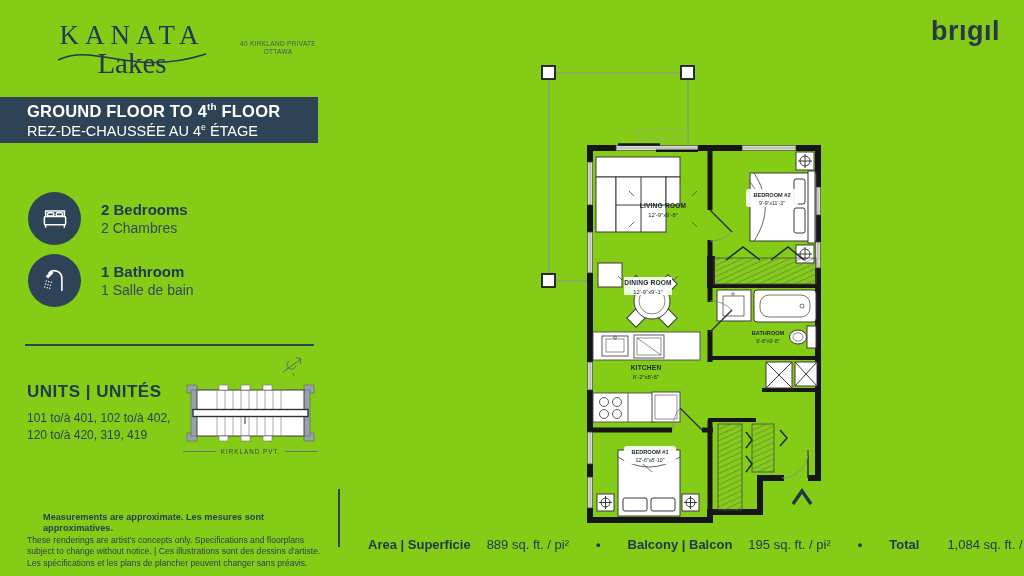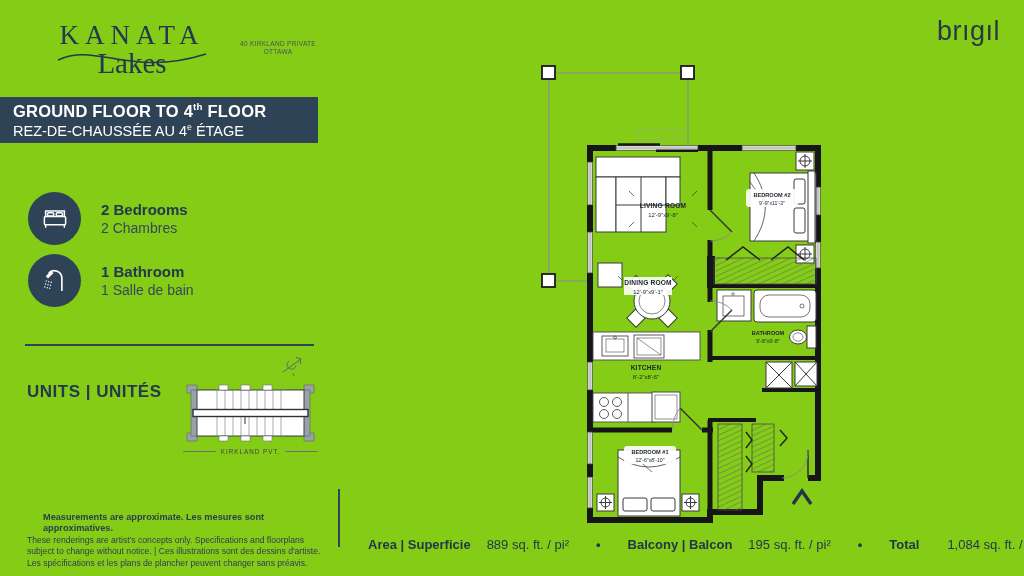--- a/index.html
+++ b/index.html
@@ -6,26 +6,26 @@
   #page{position:relative;width:1024px;height:576px;background:#84cc16;overflow:hidden;
         font-family:"Liberation Sans",sans-serif;color:#2c3e52;}
 
   
   .logo{position:absolute;left:52px;top:20px;width:160px;text-align:center;}
   .logo .l1{font-family:"Liberation Serif",serif;font-size:27px;letter-spacing:6px;color:#24384e;}
   .logo .l2{font-family:"Liberation Serif",serif;font-size:29px;color:#24384e;margin-top:-4px;}
   .logo svg{position:absolute;left:0;top:14px;pointer-events:none;}
   .address{position:absolute;left:228px;top:40px;width:100px;text-align:center;
            font-size:6.5px;letter-spacing:.3px;color:#46525e;line-height:8px;}
-  .builder{position:absolute;right:24px;top:16px;font-size:27px;font-weight:400;
+  .builder{position:absolute;right:24px;top:16px;font-size:27px;font-weight:700;
            letter-spacing:.5px;color:#2b3648;}
 
   
   .banner{position:absolute;left:0;top:97px;width:318px;height:46px;background:#2e4356;
-          color:#fff;padding-left:13px;box-sizing:border-box;display:flex;
+          color:#fff;padding-left:27px;box-sizing:border-box;display:flex;
           flex-direction:column;justify-content:center;}
   .banner .b1{font-size:16.5px;font-weight:700;letter-spacing:.2px;}
   .banner .b2{font-size:14.5px;margin-top:1px;}
   .banner sup{font-size:60%;}
 
   
   .feature{position:absolute;left:28px;display:flex;align-items:center;}
   .feature .disc{width:53px;height:53px;border-radius:50%;background:#2e4356;
                  display:flex;align-items:center;justify-content:center;flex:0 0 auto;}
   .feature .txt{margin-left:20px;}
@@ -126,20 +126,24 @@
       </svg>
     </div>
     <div class="txt">
       <div class="en">1 Bathroom</div>
       <div class="fr">1 Salle de bain</div>
     </div>
   </div>
 
   <div class="rule"></div>
   <div class="units-head">UNITS | UNITÉS</div>
+  <div class="units-list">
+    <div>101 to/à 401, 102 to/à 402,</div>
+    <div>120 to/à 420, 319, 419</div>
+  </div>
 
   <svg class="sitemap" width="135" height="70" viewBox="0 0 135 70">
     <g fill="#9aa1a8" stroke="#5d666d" stroke-width="0.6">
       <rect x="4" y="7" width="10" height="8"></rect>
         <rect x="121" y="7" width="10" height="8"></rect>
       <rect x="4" y="55" width="10" height="8"></rect>
         <rect x="121" y="55" width="10" height="8"></rect>
       <rect x="8" y="12" width="24" height="46"></rect>
         <rect x="103" y="12" width="24" height="46"></rect>
     </g>

